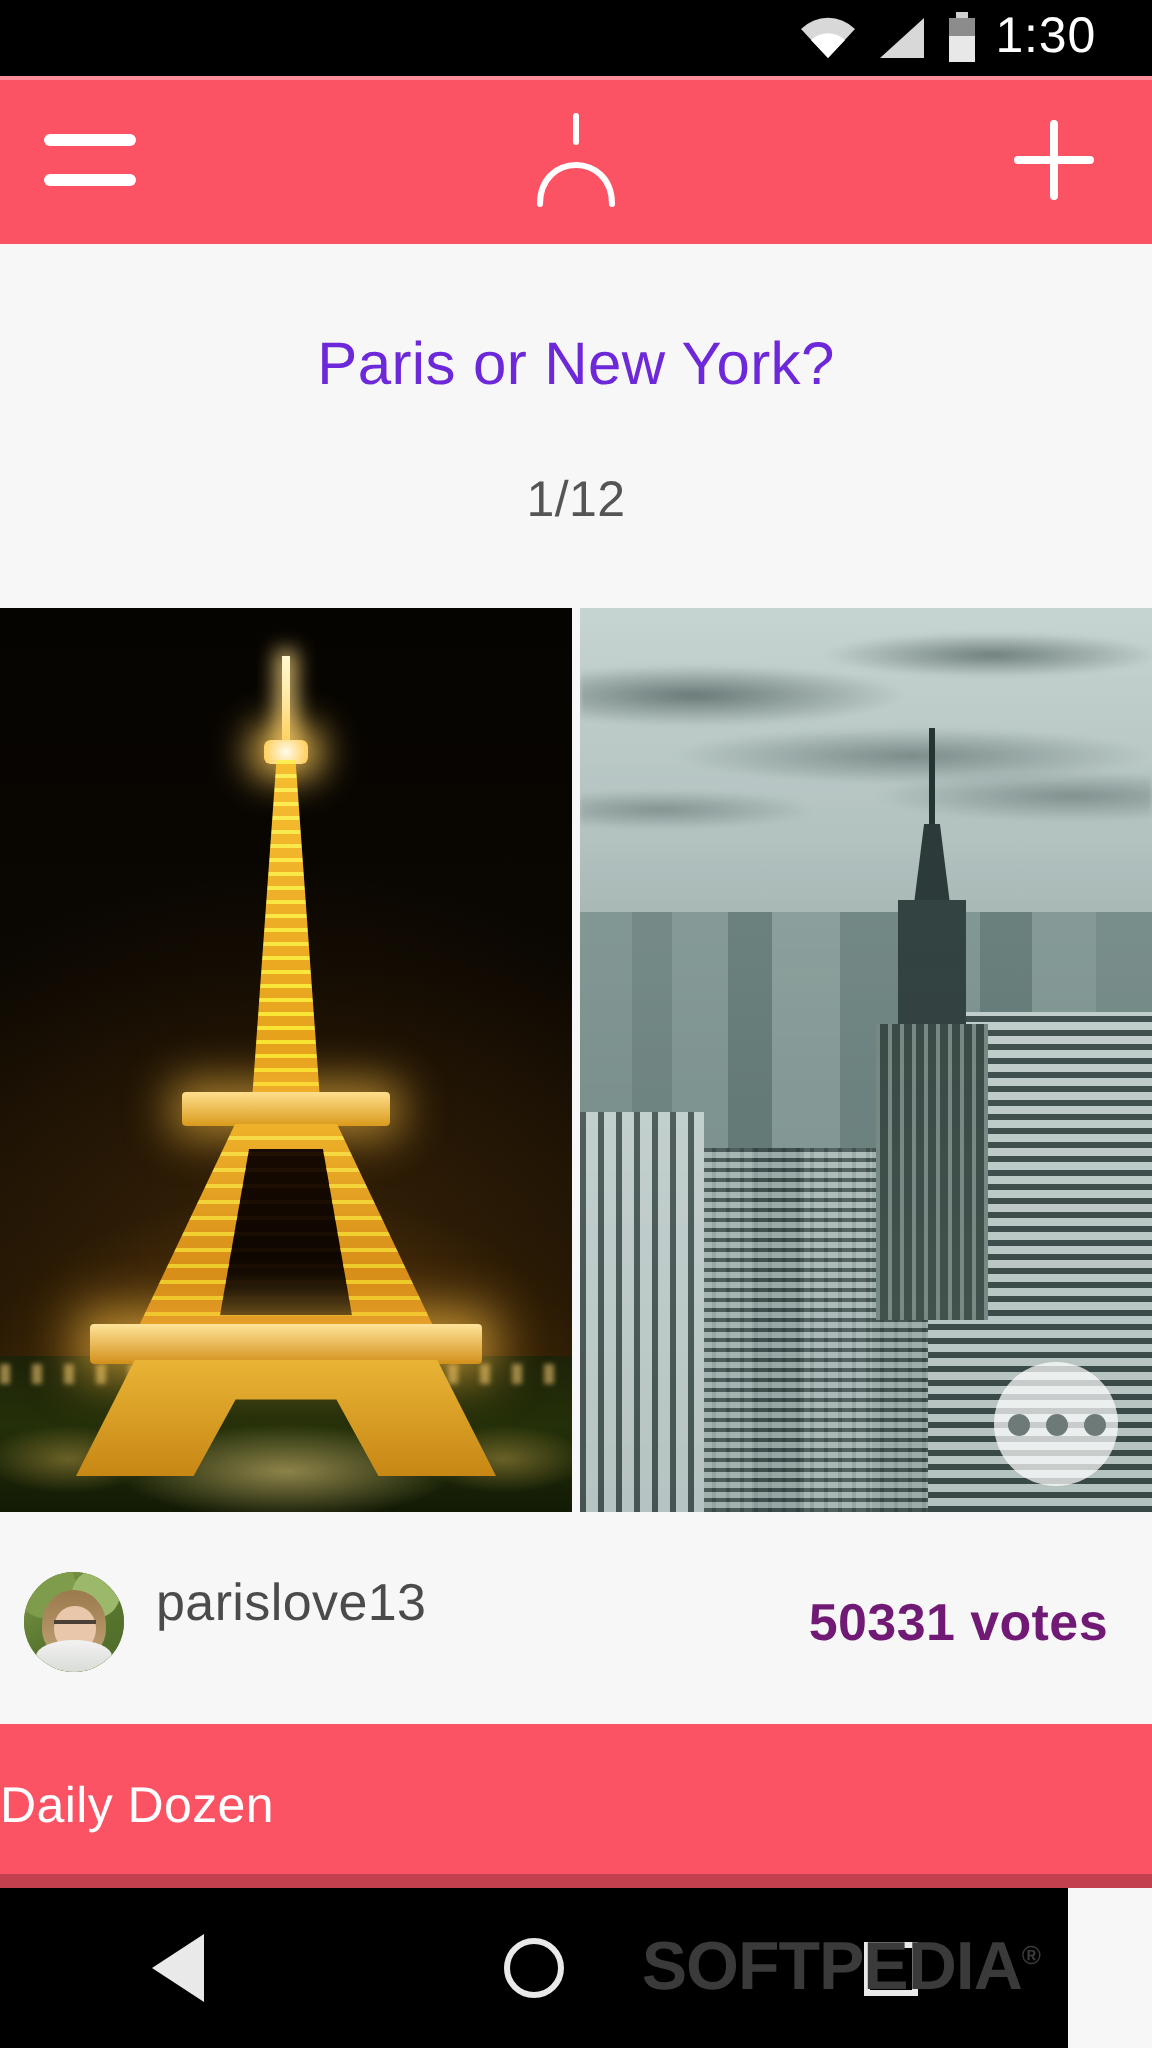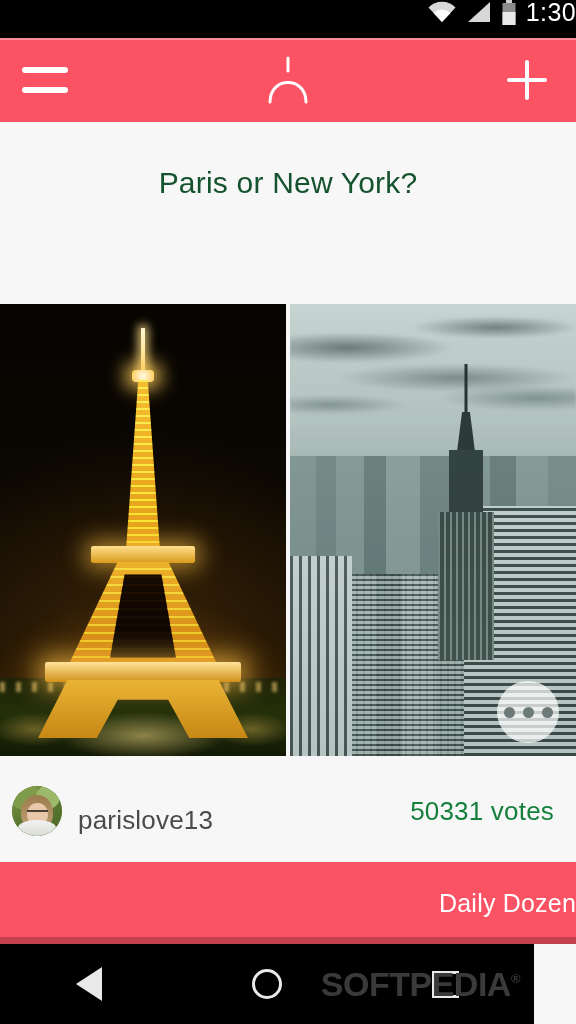--- a/index.html
+++ b/index.html
@@ -7,22 +7,22 @@
     width:576px; height:1024px;
     background:#000;
     font-family:"Liberation Sans", sans-serif;
     overflow:hidden;
   }
   .phone { position:relative; width:576px; height:1024px; background:#f7f7f7; }
 
   
   .statusbar {
     position:absolute; top:0; left:0; width:576px; height:38px;
-    background:#000; display:flex; justify-content:flex-end;
-    padding-right:0; gap:9px;
+    background:#000; display:flex; align-items:center; justify-content:flex-end;
+    padding-right:28px; gap:9px;
   }
   .sb-icon { display:block; }
   .sb-time { color:#fff; font-size:25px; letter-spacing:.4px; line-height:1; padding-bottom:2px; }
 
   
   .appbar {
     position:absolute; top:38px; left:0; width:576px; height:84px;
     background:#fb5364; display:flex; align-items:center;
   }
   .appbar::before{
@@ -35,21 +35,21 @@
   .hamburger { width:46px; height:26px; display:flex; flex-direction:column; justify-content:space-between; }
   .hamburger span { display:block; height:6px; background:#fff; border-radius:3px; }
 
   
   .question-wrap {
     position:absolute; top:122px; left:0; width:576px; height:182px;
     background:#f7f7f7;
   }
   .question {
     position:absolute; top:44px; left:0; width:576px; text-align:center;
-    font-size:30px; color:#14532d; font-weight:400; letter-spacing:.2px;
+    font-size:30px; color:#6d28d9; font-weight:400; letter-spacing:.2px;
   }
   .counter {
     position:absolute; top:114px; left:0; width:576px; text-align:center;
     font-size:25px; color:#555; letter-spacing:.2px;
   }
 
   
   .choices { position:absolute; top:304px; left:0; width:576px; height:452px; display:flex; background:#fff; }
   .choice { position:relative; height:452px; overflow:hidden; }
   .choice.left  { width:286px; background:#090502; }
@@ -231,21 +231,21 @@
     display:flex; align-items:center; justify-content:center; gap:8px;
   }
   .fab i { width:11px; height:11px; border-radius:50%; background:#6e7a78; display:block; }
 
   
   .meta {
     position:absolute; top:760px; left:0; width:576px; height:102px;
     background:#f7f7f7; display:flex; align-items:center;
     padding:0 22px 0 12px;
   }
-  .meta-user { display:flex; align-items:flex-end; gap:16px; flex:1; }
+  .meta-user { display:flex; align-items:flex-start; gap:16px; flex:1; }
   .avatar {
     width:50px; height:50px; border-radius:50%; overflow:hidden; position:relative;
     background:#6f8a3f; flex:none;
   }
   .av-bg{
     position:absolute; inset:0;
     background:
       radial-gradient(circle at 72% 22%, #9cb86a 0 22%, rgba(0,0,0,0) 23%),
       radial-gradient(circle at 22% 16%, #7e9c4b 0 26%, rgba(0,0,0,0) 27%),
       linear-gradient(150deg,#7d9a4c,#59762f 55%,#4b6828);
@@ -263,29 +263,29 @@
   .av-glasses{
     position:absolute; left:15px; top:24px; width:21px; height:5px;
     border-top:2px solid #4a4036;
   }
   .av-body{
     position:absolute; left:6px; bottom:0; width:38px; height:16px;
     border-radius:50% 50% 0 0;
     background:linear-gradient(#f2f2f2,#d8dcd6);
   }
   .username { font-size:26px; color:#4b4b4b; letter-spacing:.2px; }
-  .votes { font-size:26px; color:#15803d; letter-spacing:.2px; }
+  .votes { font-size:26px; color:#701a75; letter-spacing:.2px;font-weight:bold; }
 
   
   .tabbar {
     position:absolute; top:862px; left:0; width:576px; height:82px;
     background:#fb5364; display:flex; align-items:center;
   }
   .tab {
-    flex:1; height:82px; display:flex; align-items:center; justify-content:flex-end;
+    flex:1; height:82px; display:flex; align-items:center; justify-content:flex-start;
     color:#fff; font-size:25px; letter-spacing:.2px; position:relative;
   }
   .tab.active .tab-underline {
     position:absolute; left:0; bottom:0; width:100%; height:7px; background:#c3404f;
   }
 
   
   .navbar {
     position:absolute; top:944px; left:0; width:534px; height:80px;
     background:#000; display:flex; align-items:center;
@@ -338,20 +338,21 @@
     </div>
     <div class="ab-right">
       <svg width="50" height="50" viewBox="0 0 50 50">
         <path d="M25 7 L25 43 M7 25 L43 25" stroke="#ffffff" stroke-width="4" stroke-linecap="round"></path>
       </svg>
     </div>
   </div>
 
   <div class="question-wrap">
     <div class="question">Paris or New York?</div>
+    <div class="counter">1/12</div>
   </div>
 
   <div class="choices">
 
     <div class="choice left">
       <div class="eiffel-sky"></div>
       <div class="ground"></div>
       <div class="tower">
         <div class="t-spire"></div>
         <div class="t-beacon"></div>

